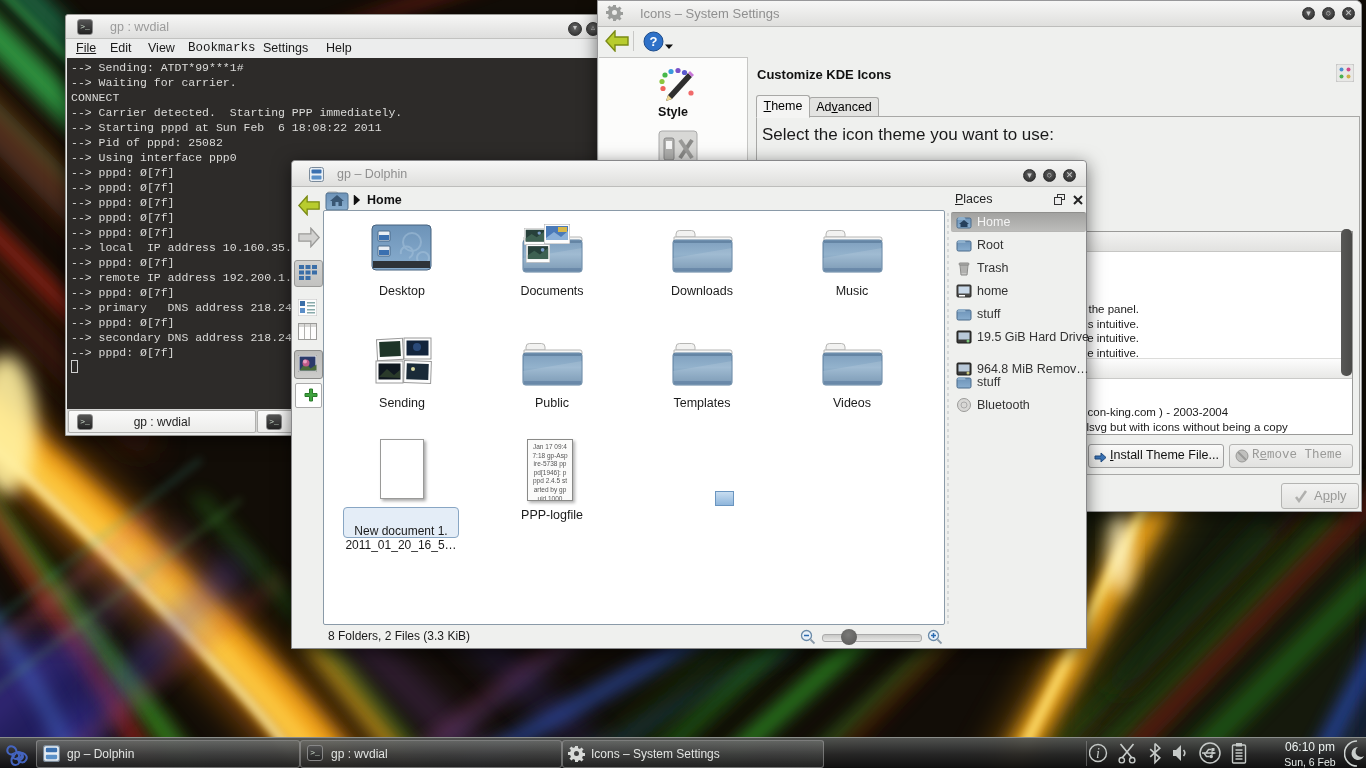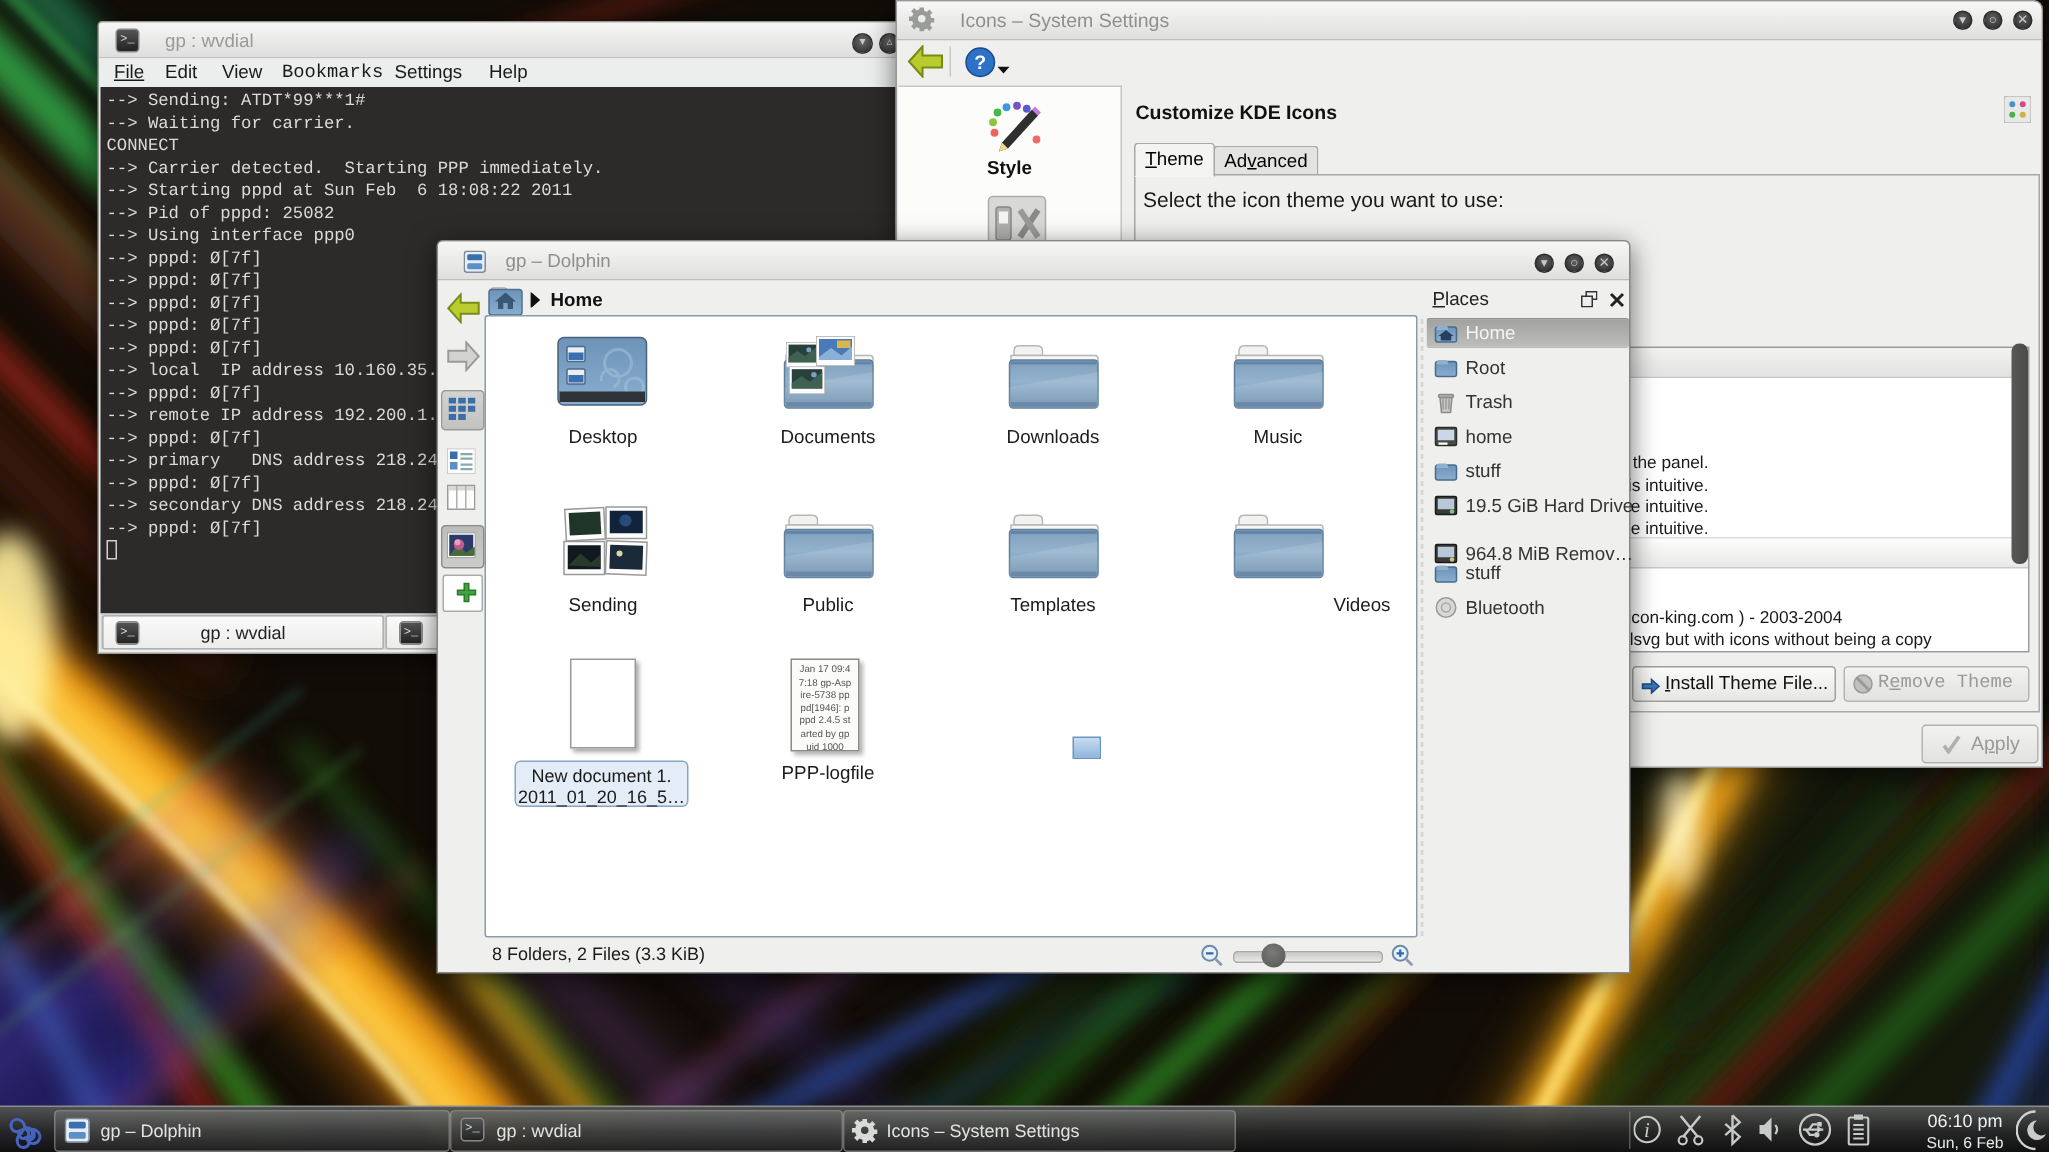--- a/index.html
+++ b/index.html
@@ -216,21 +216,21 @@
       <rect width="18" height="18" rx="2" fill="#e8e8e6" stroke="#bbb"></rect>
       <circle cx="5.5" cy="5.5" r="2" fill="#4a90d0"></circle>
       <circle cx="12.5" cy="5.5" r="2" fill="#d04a8a"></circle>
       <circle cx="5.5" cy="12.5" r="2" fill="#4ab050"></circle>
       <circle cx="12.5" cy="12.5" r="2" fill="#d0b04a"></circle>
     </svg>
 
  <div style="position:absolute;left:158px;top:94px;width:52px;height:21px;background:#f4f4f3;border:1px solid #a8a8a6;border-bottom:1px solid #f4f4f3;border-radius:3px 3px 0 0;font-size:12.5px;text-align:center;line-height:21px;z-index:2;"><u>T</u>heme</div>
  <div style="position:absolute;left:211px;top:96px;width:68px;height:19px;background:#e3e3e1;border:1px solid #a8a8a6;border-bottom:none;border-radius:3px 3px 0 0;font-size:12.5px;text-align:center;line-height:19px;">Ad<u>v</u>anced</div>
  <div style="position:absolute;left:158px;top:115px;width:602px;height:357px;border:1px solid #a8a8a6;background:#eff0ee;"></div>
- <div style="position:absolute;left:164px;top:124px;font-size:14px;color:#1a1a1a;">Select the icon theme you want to use:</div>
+ <div style="position:absolute;left:164px;top:124px;font-size:17px;color:#1a1a1a;">Select the icon theme you want to use:</div>
 
  <div style="position:absolute;left:165px;top:230px;width:588px;height:202px;border:1px solid #9a9a98;background:#fff;">
    <div style="position:absolute;left:0;top:0;width:100%;height:19px;background:linear-gradient(#f2f2f1,#e2e2e0);border-bottom:1px solid #c6c6c4;"></div>
    <div style="position:absolute;left:0;top:70px;width:375px;font-size:11.5px;color:#1a1a1a;text-align:right;line-height:14.5px;">A flat icon theme designed for the panel.<br>Icon naming is intuitive.<br>Icons have to be intuitive.<br>Icons must be intuitive.</div>
    <div style="position:absolute;left:0;top:126px;width:100%;height:19px;background:linear-gradient(#fdfdfd,#e8e8e6);border-top:1px solid #dcdcda;border-bottom:1px solid #cacac8;"></div>
    <div style="position:absolute;left:240px;top:173px;font-size:11.5px;color:#1a1a1a;line-height:14.5px;white-space:nowrap;">David Vignoni ( icon-king.com ) - 2003-2004<br>Based on crystalsvg but with icons without being a copy</div>
  </div>
  <div style="position:absolute;left:743px;top:228px;width:11px;height:147px;background:linear-gradient(90deg,#585856,#4a4a48);border-radius:5px;"></div>
 
  <div style="position:absolute;left:490px;top:443px;width:134px;height:22px;background:linear-gradient(#fbfbfa,#e6e6e4);border:1px solid #a0a0a0;border-radius:3px;font-size:12.5px;color:#111;">
@@ -419,23 +419,23 @@
  <div style="position:absolute;left:235px;top:278px;width:46px;height:62px;background:#fbfbfa;border:1px solid #8a8a88;box-shadow:2px 2px 3px rgba(0,0,0,.3);overflow:hidden;font-family:'Liberation Sans',sans-serif;font-size:6.5px;color:#555;line-height:8.6px;text-align:center;padding-top:3px;box-sizing:border-box;">Jan 17 09:4<br>7:18 gp-Asp<br>ire-5738 pp<br>pd[1946]: p<br>ppd 2.4.5 st<br>arted by gp<br>uid 1000</div>
  <div style="position:absolute;left:423px;top:330px;width:17px;height:13px;background:linear-gradient(#c8ddf0,#8fb6dc);border:1px solid #6a95c0;"></div>
 
  <div class="ilbl" style="left:35px;top:123px;">Desktop</div>
  <div class="ilbl" style="left:185px;top:123px;">Documents</div>
  <div class="ilbl" style="left:335px;top:123px;">Downloads</div>
  <div class="ilbl" style="left:485px;top:123px;">Music</div>
  <div class="ilbl" style="left:35px;top:235px;">Sending</div>
  <div class="ilbl" style="left:185px;top:235px;">Public</div>
  <div class="ilbl" style="left:335px;top:235px;">Templates</div>
- <div class="ilbl" style="left:485px;top:235px;text-align:right;">Videos</div>
+ <div class="ilbl" style="left:485px;top:235px;">Videos</div>
  <div class="ilbl" style="left:185px;top:347px;">PPP-logfile</div>
- <div style="position:absolute;left:51px;top:346px;width:116px;height:31px;background:#e4edf7;border:1px solid #88a6c4;border-radius:4px;font-size:12px;color:#1a1a1a;text-align:center;line-height:14px;padding-top:2px;box-sizing:border-box;">New document 1.<br>2011_01_20_16_5…</div>
+ <div style="position:absolute;left:51px;top:346px;width:116px;height:31px;background:#e4edf7;border:1px solid #88a6c4;border-radius:4px;font-size:12px;color:#1a1a1a;text-align:center;line-height:14px;padding-top:16px;box-sizing:border-box;">New document 1.<br>2011_01_20_16_5…</div>
 
  <span style="position:absolute;left:663px;top:31px;font-size:12.5px;color:#222;"><u>P</u>laces</span>
  <svg style="position:absolute;left:762px;top:33px;" width="11" height="11" viewBox="0 0 11 11">
       <rect x="3.5" y=".5" width="7" height="5" fill="none" stroke="#333"></rect>
       <rect x=".5" y="3.5" width="7" height="7" fill="#eee" stroke="#333"></rect>
     </svg>
  <svg style="position:absolute;left:781px;top:34px;" width="10" height="10" viewBox="0 0 10 10">
       <path d="M1 1l8 8M9 1l-8 8" stroke="#222" stroke-width="2"></path>
     </svg>
  <div style="position:absolute;left:659px;top:51px;width:135px;height:20px;background:linear-gradient(#a2a2a0,#bcbcba);border-radius:2px;border-top:1px solid #8f8f8d;border-bottom:1px solid #b6b6b4;box-sizing:border-box;"></div>

